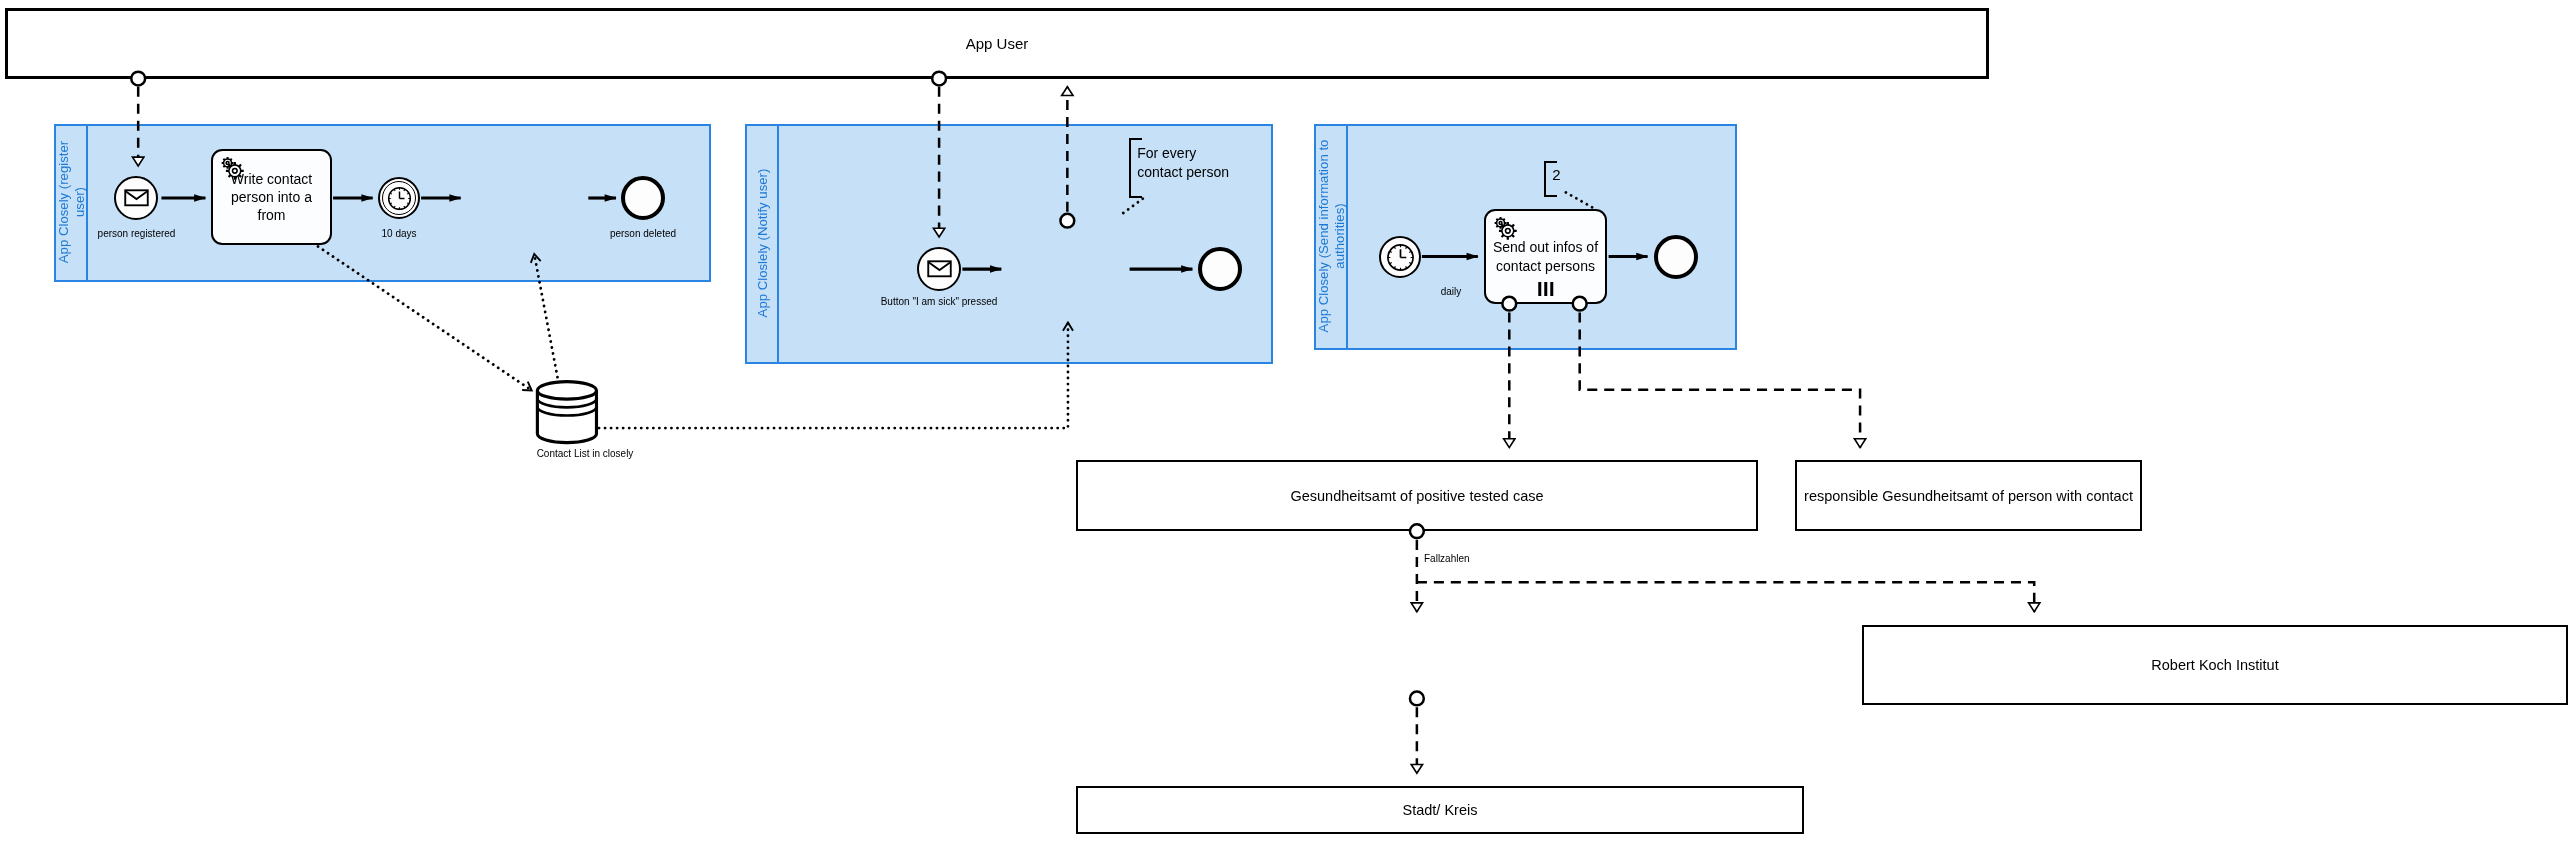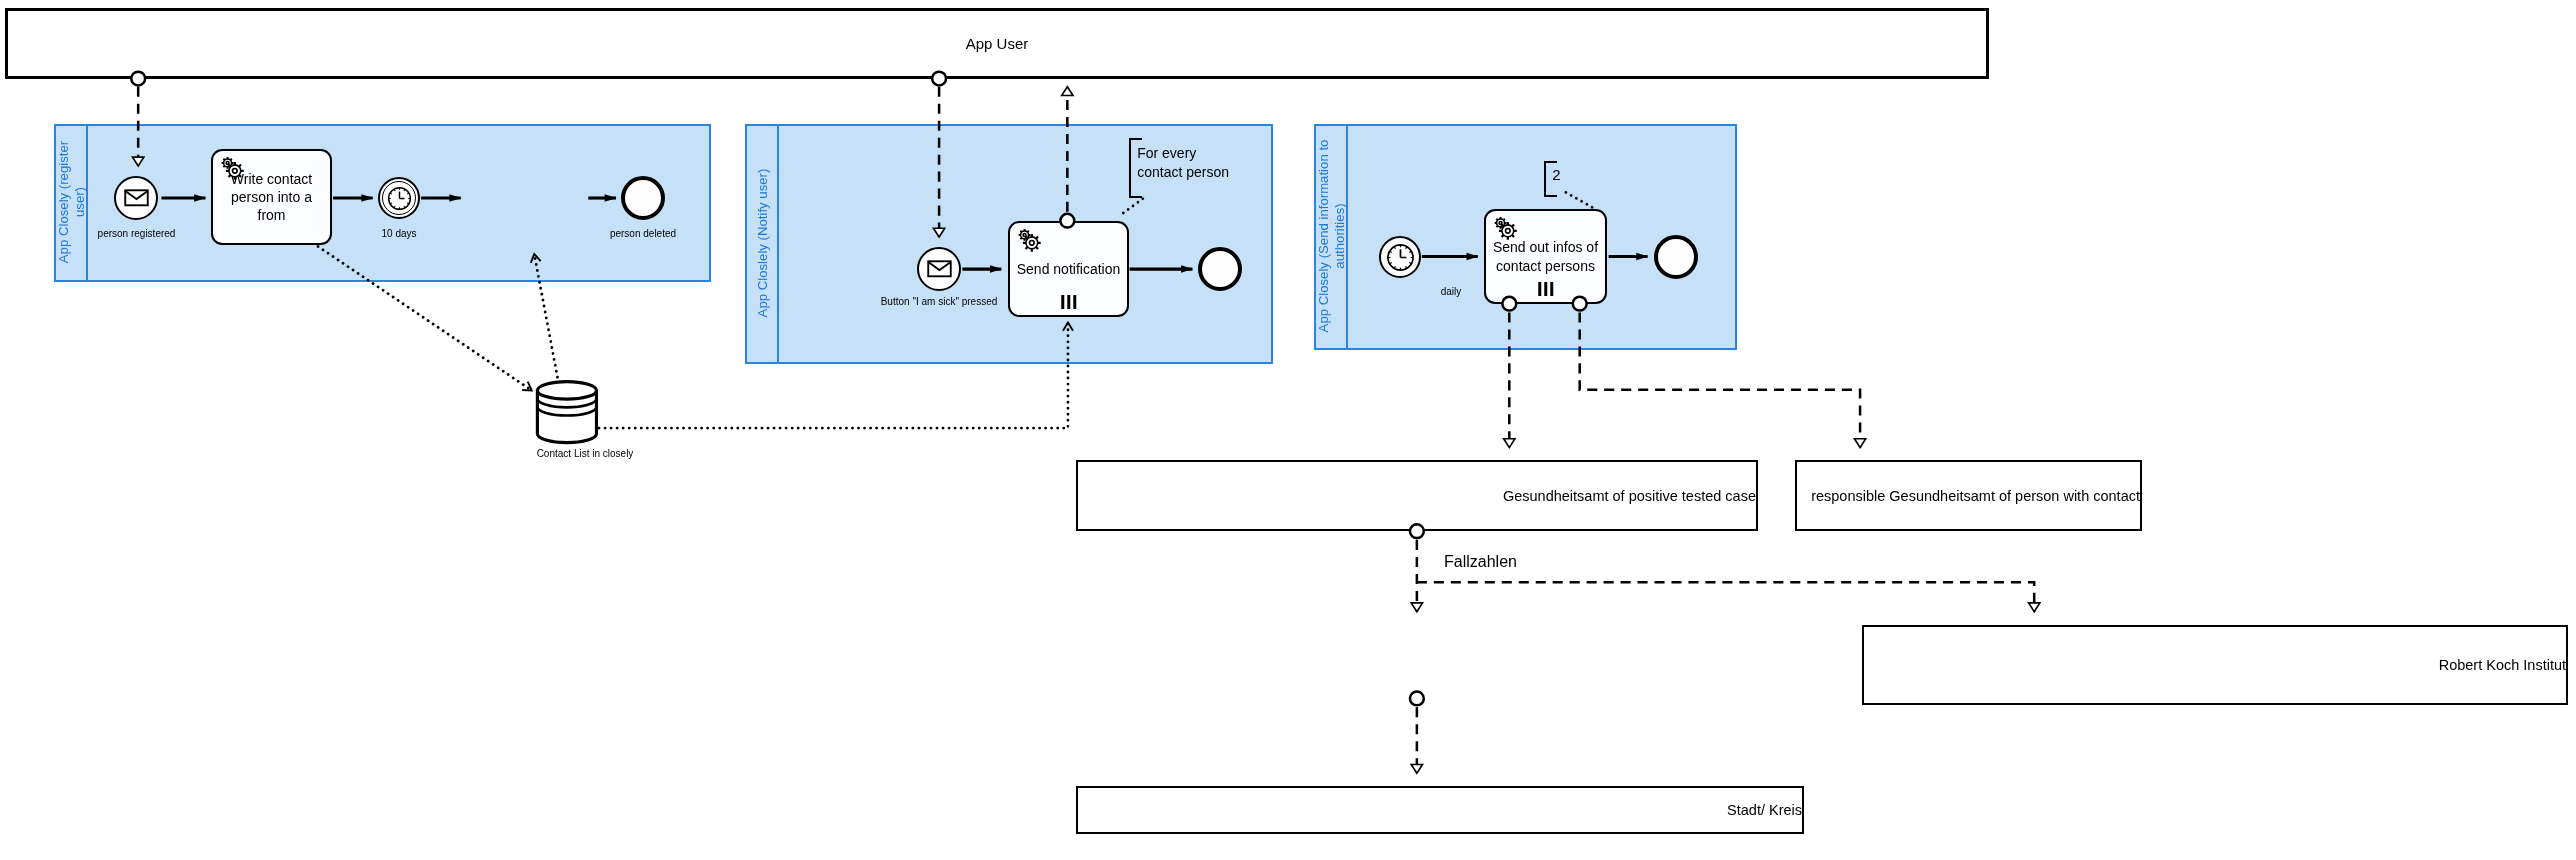--- a/index.html
+++ b/index.html
@@ -60,25 +60,25 @@
   .annotation { position:absolute; }
   .annotation .bracket {
     position:absolute; left:0; top:0; bottom:0; width:11.3px;
     border-left:2.5px solid #000; border-top:2.5px solid #000; border-bottom:2.5px solid #000;
   }
   .annotation .a-text { position:absolute; left:8.2px; top:6.3px; font-size:14px; line-height:1.35; white-space:pre-line; }
 
   
   .orgbox {
     position:absolute; box-sizing:border-box; background:#fff; border:2.5px solid #000;
-    display:flex; align-items:center; justify-content:flex-end; text-align:center;
+    display:flex; align-items:center; justify-content:center; text-align:center;
     font-size:14.5px;
   }
 
-  .flow-label { position:absolute; font-size:16px;margin-left:20px; }
+  .flow-label { position:absolute; font-size:10px; }
 </style>
 </head>
 <body>
 
 <div id="canvas">
 
   <div class="pool-layer">
 
     <div class="pool" style="left:5px; top:7.5px; width:1984px; height:71px;">
       <span class="pool-title">App User</span>
@@ -204,42 +204,20 @@
     <div class="node-label" style="left:522px; top:448px; width:126px;">Contact List in closely</div>
 
     <div class="event" style="left:917px; top:247px; width:44px; height:44px;">
       <svg width="25" height="17.6" viewBox="0 0 40 28">
         <rect x="2" y="2" width="36" height="24" fill="#fff" stroke="#000" stroke-width="3"></rect>
         <path d="M2,3 L20,16 L38,3" fill="none" stroke="#000" stroke-width="3"></path>
       </svg>
     </div>
     <div class="node-label" style="left:857px; top:296px; width:164px;">Button "I am sick" pressed</div>
 
-    <div class="task" style="left:1008px; top:221px; width:121px; height:96px;">
-      <svg class="gear" width="29" height="29" viewBox="0 0 44 44">
-        <g fill="none" stroke="#000" stroke-width="2.4">
-          <g stroke-width="3">
-              <path d="M19,12 L22,12 M17.2,16.2 L19.4,18.4 M13,18 L13,21 M8.8,16.2 L6.6,18.4 M7,12 L4,12 M8.8,7.8 L6.6,5.6 M13,6 L13,3 M17.2,7.8 L19.4,5.6"></path>
-            </g>
-          <circle cx="13" cy="12" r="6"></circle>
-            <circle cx="13" cy="12" r="2.2"></circle>
-          <g stroke-width="3.4">
-              <path d="M33,24 L37.5,24 M30.4,30.4 L33.5,33.5 M24,33 L24,37.5 M17.6,30.4 L14.5,33.5 M15,24 L10.5,24 M17.6,17.6 L14.5,14.5 M24,15 L24,10.5 M30.4,17.6 L33.5,14.5"></path>
-            </g>
-          <circle cx="24" cy="24" r="9" fill="#fcfdff"></circle>
-            <circle cx="24" cy="24" r="3.5"></circle>
-        </g>
-      </svg>
-      <span>Send notification</span>
-      <div class="mi">
-          <span></span>
-          <span></span>
-          <span></span>
-        </div>
-    </div>
 
     <div class="event end" style="left:1198px; top:247px; width:44px; height:44px;"></div>
 
     <div class="annotation" style="left:1129px; top:138px; width:138px; height:60px;">
       <div class="bracket"></div>
       <div class="a-text" style="width:104px;">For every contact person</div>
     </div>
 
     <div class="event" style="left:1379px; top:236px; width:42px; height:42px;">
       <svg width="29" height="29" viewBox="0 0 60 60">

